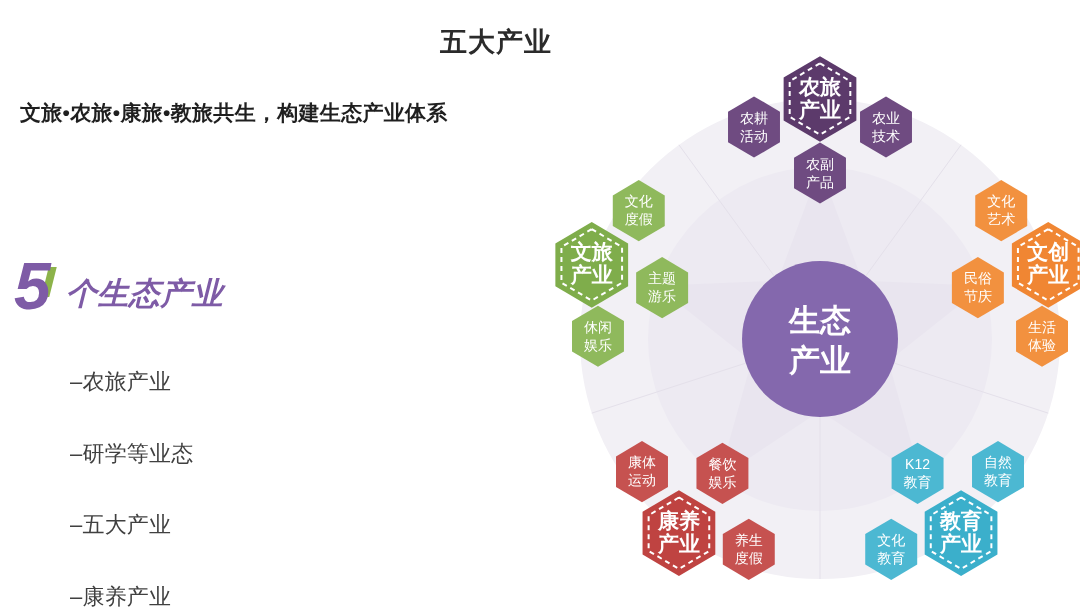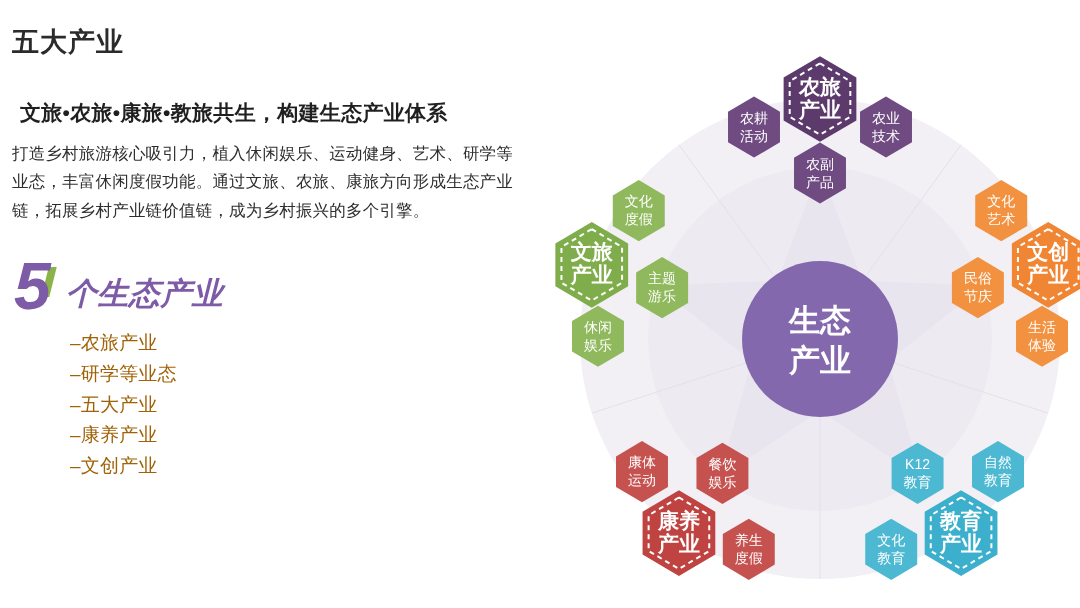--- a/index.html
+++ b/index.html
@@ -11,21 +11,21 @@
     color:#333;
     overflow:hidden;
     position:relative;
   }
   
   .left-col{
     position:absolute;left:12px;top:28px;width:540px;
   }
   .page-title{
     font-size:27px;font-weight:bold;color:#2b2b2b;
-    letter-spacing:1px;margin:0 0 42px 0;line-height:1.1;
+    letter-spacing:1px;margin:0 0 42px 0;line-height:1.1;text-align:right;
   }
   .subtitle{
     font-size:21px;font-weight:bold;color:#1f1f1f;
     margin:0 0 14px 8px;line-height:1.2;letter-spacing:0.3px;
   }
   .body-copy{
     font-size:16.5px;line-height:1.72;color:#2e2e2e;
     margin:0;width:515px;letter-spacing:0.2px;
   }
   
@@ -48,22 +48,23 @@
   .five-rest{
     font-size:31px;font-weight:bold;font-style:italic;
     color:#7e5ba6;line-height:1;margin-left:17px;
     padding-bottom:4px;letter-spacing:0.5px;
   }
   .five-list{
     position:absolute;left:70px;top:328px;
     margin:0;padding:0;list-style:none;
   }
   .five-list li{
-    font-size:19px;color:#a16207;line-height:1.62;
+    font-size:22px;color:#404040;line-height:1.62;
     letter-spacing:0.2px;
+    margin-top:36px;
   }
   
   .diagram{
     position:absolute;left:548px;top:0;width:532px;height:608px;
   }
   .diagram svg{display:block;}
   .hexlabel{
     font-family:"Liberation Sans","DejaVu Sans",sans-serif;
     fill:#ffffff;text-anchor:middle;
     dominant-baseline:middle;
@@ -71,21 +72,20 @@
   .hex-main-text{font-size:21px;font-weight:bold;}
   .hex-sub-text{font-size:14px;}
   .center-text{font-size:31px;font-weight:bold;fill:#fff;text-anchor:middle;}
 </style>
 </head>
 <body>
 
 <div class="left-col">
   <h1 class="page-title">五大产业</h1>
   <h2 class="subtitle">文旅•农旅•康旅•教旅共生，构建生态产业体系</h2>
-  <p class="body-copy">打造乡村旅游核心吸引力，植入休闲娱乐、运动健身、艺术、研学等业态，丰富休闲度假功能。通过文旅、农旅、康旅方向形成生态产业链，拓展乡村产业链价值链，成为乡村振兴的多个引擎。</p>
 </div>
 
 <div class="five-head">
   <span class="five-num">5</span>
   <span class="five-rest">个生态产业</span>
 </div>
 
 <ul class="five-list">
   <li>–农旅产业</li>
   <li>–研学等业态</li>

